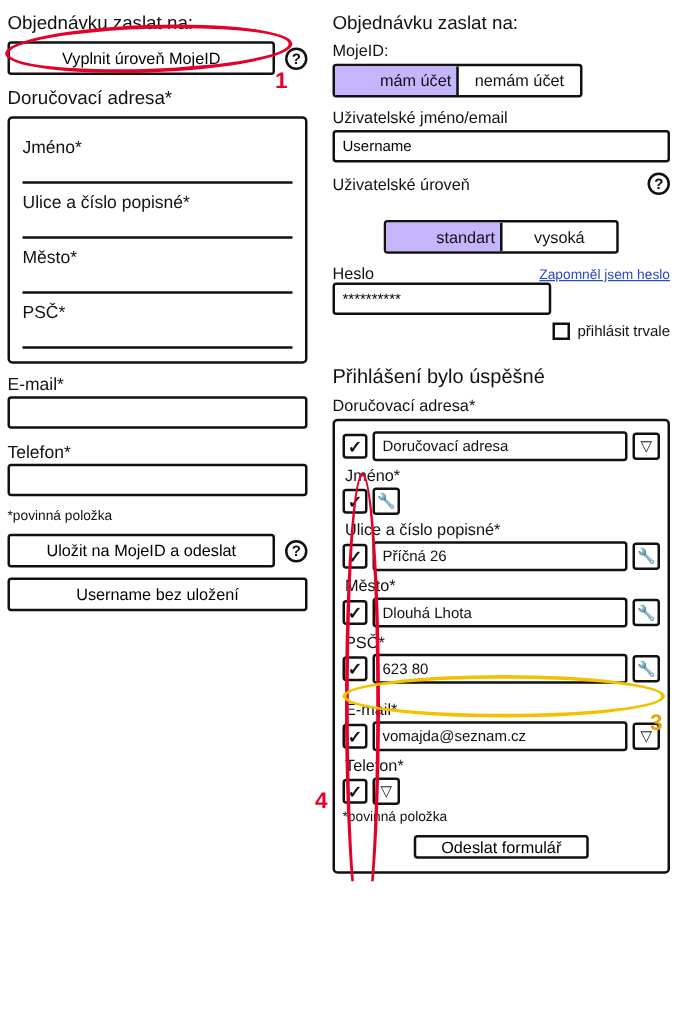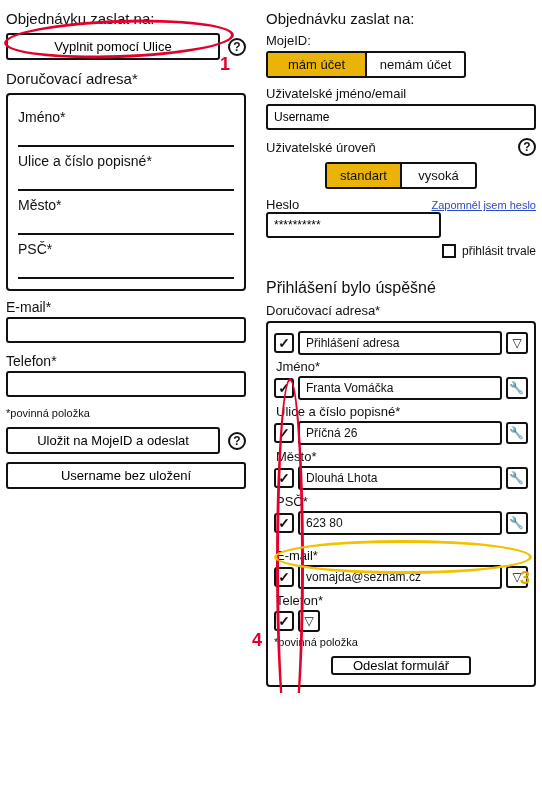--- a/index.html
+++ b/index.html
@@ -41,21 +41,21 @@
     margin-bottom: 8px;
   }
   .tab {
     flex: 1;
     text-align: center;
     padding: 4px 4px;
     border-right: 2px solid #111;
     font-size: 13px;
   }
   .tab:last-child { border-right: none; }
-  .tab.active { background: #eab308; }
+  .tab.active { background: #c4b5fd; text-align: right; }
 
   .input {
     border: 2px solid #111;
     border-radius: 3px;
     padding: 4px 6px;
     width: 100%;
     font-family: Arial, sans-serif;
     font-size: 12px;
     background: #fff;
   }
@@ -154,21 +154,21 @@
 </style>
 </head>
 <body>
 
 <div class="cols">
 
   <div class="col col-left">
     <div class="heading">Objednávku zaslat na:</div>
 
     <div style="display:flex;align-items:center;gap:4px;">
-      <button class="btn" style="flex:1">Vyplnit pomocí Ulice</button>
+      <button class="btn" style="flex:1">Vyplnit úroveň MojeID</button>
       <span class="help-icon">?</span>
     </div>
 
     <div class="heading" style="margin-top:10px">Doručovací adresa*</div>
 
     <div class="panel">
       <div class="field-label">Jméno*</div>
       <input class="underline-input" style="">
       <div class="field-label">Ulice a číslo popisné*</div>
       <input class="underline-input" style="">
@@ -205,21 +205,21 @@
     </div>
 
     <div class="sub">Uživatelské jméno/email</div>
     <input class="input" value="Username" style="">
 
     <div style="display:flex;align-items:center;gap:6px;margin-top:8px">
       <div class="sub" style="flex:1;margin:0">Uživatelské úroveň</div>
       <span class="help-icon">?</span>
     </div>
 
-    <div class="tabbar" style="width:152px;margin:6px auto 8px auto">
+    <div class="tabbar" style="width:188px;margin:20px auto 8px auto">
       <div class="tab active">standart</div>
       <div class="tab">vysoká</div>
     </div>
 
     <div style="display:flex;align-items:baseline;gap:8px">
       <div class="sub" style="margin:0">Heslo</div>
       <div style="flex:1" class="right-align">
         <a href="#" class="link">Zapomněl jsem heslo</a>
       </div>
     </div>
@@ -234,28 +234,27 @@
 
     
     <div class="heading" style="margin-top:18px;font-size:16px">Přihlášení bylo úspěšné</div>
 
     <div class="sub">Doručovací adresa*</div>
 
     <div class="ff">
 
       <div class="row">
         <div class="checkmark">✓</div>
-        <div class="valbox">Přihlášení adresa</div>
+        <div class="valbox">Doručovací adresa</div>
         <div class="toolbtn">▽</div>
       </div>
 
       <div class="rowlabel">Jméno*</div>
       <div class="row">
         <div class="checkmark">✓</div>
-        <div class="valbox">Franta Vomáčka</div>
         <div class="toolbtn">🔧</div>
       </div>
 
       <div class="rowlabel">Ulice a číslo popisné*</div>
       <div class="row">
         <div class="checkmark">✓</div>
         <div class="valbox">Příčná 26</div>
         <div class="toolbtn">🔧</div>
       </div>
 

